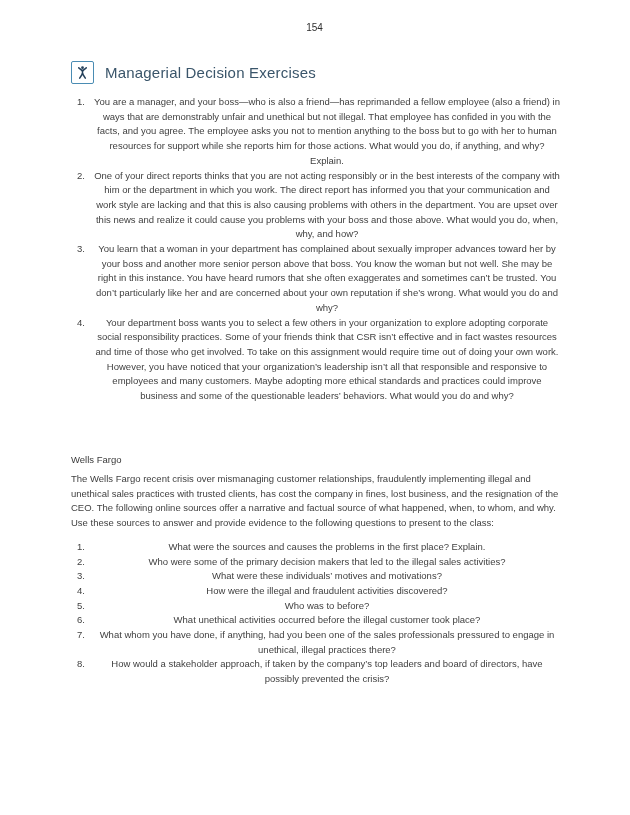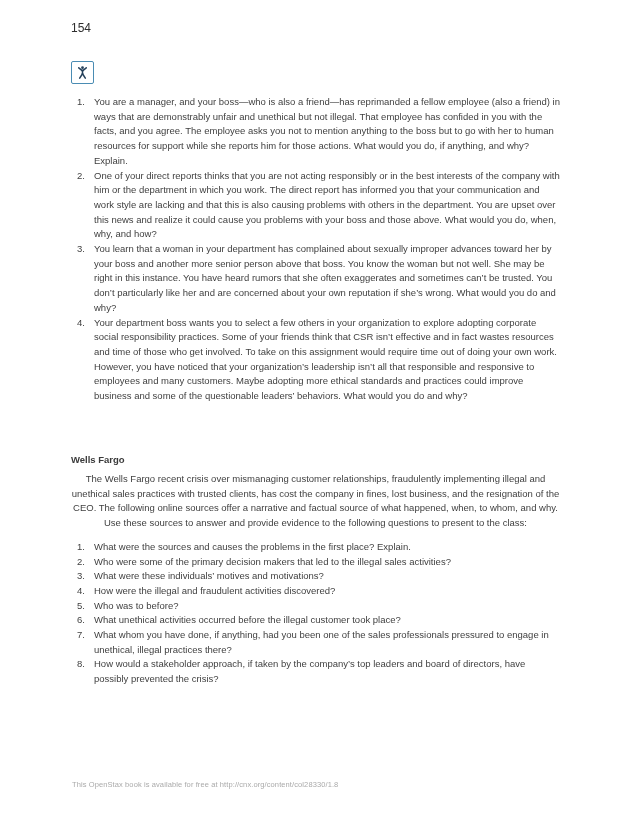--- a/index.html
+++ b/index.html
@@ -8,22 +8,22 @@
     background: #ffffff;
     font-family: "Liberation Sans", sans-serif;
     color: #3f3f3f;
     position: relative;
     overflow: hidden;
   }
   .page { position: absolute; inset: 0; background: #ffffff; }
 
   .running-header {
     position: absolute; top: 23px; left: 71px; right: 72px;
-    display: flex; justify-content: space-between;
-    font-size: 12px; color: #2e2e2e; line-height: 10px;
+    display: flex; justify-content: center;
+    font-size: 10px; color: #2e2e2e; line-height: 10px;
   }
 
   .section { position: absolute; left: 71px; right: 70px; }
   .section-1 { top: 61px; }
   .section-2 { top: 452px; }
 
   .section-header { display: flex; align-items: center; margin-bottom: 11px; }
   .icon-box {
     width: 21px; height: 21px; flex: 0 0 21px;
     border: 1.5px solid #4a8cb3; border-radius: 2px;
@@ -32,32 +32,32 @@
   }
   .section-title {
     font-size: 15px; font-weight: normal; margin: 0;
     color: #3a556a; letter-spacing: 0.2px;
   }
 
   ol.q-list {
     margin: 0; padding: 0; list-style: none; counter-reset: num;
     font-size: 9.5px; line-height: 14.7px; color: #3f3f3f;
   }
-  ol.q-list li { counter-increment: num; position: relative; padding-left: 23px; }
+  ol.q-list li { counter-increment: num; position: relative; padding-left: 23px; text-align: center; }
   ol.q-list li::before {
     content: counter(num) ".";
     position: absolute; left: 6px; top: 0;
   }
 
   .case-subtitle {
-    font-size: 9.5px; font-weight: bold; color: #3a3a3a;
+    font-size: 9.5px; font-weight: normal; color: #3a3a3a;
     margin: 2px 0 6px 0; line-height: 12px;
   }
   .case-intro {
-    margin: 0 0 9px 0; font-size: 9.5px; line-height: 14.7px; color: #3f3f3f; text-align: center;
+    margin: 0 0 9px 0; font-size: 9.5px; line-height: 14.7px; color: #3f3f3f;
   }
 
   .page-footer {
     position: absolute; left: 72px; bottom: 26px;
     font-size: 7.5px; color: #aaaaaa; letter-spacing: 0.1px;
   }
   svg { display: block; }
 </style>
 </head>
 <body>
@@ -73,20 +73,21 @@
       <span class="icon-box">
         <svg width="15" height="15" viewBox="0 0 24 24" fill="none" stroke="#24405a" stroke-width="2.4" stroke-linecap="round">
           <circle cx="12" cy="4.2" r="2.2" fill="#24405a" stroke="none"></circle>
           <path d="M12 8.5 L12 14"></path>
           <path d="M12 9.5 L6 4.5"></path>
           <path d="M12 9.5 L18 4.5"></path>
           <path d="M12 14 L7.5 21"></path>
           <path d="M12 14 L16.5 21"></path>
         </svg>
       </span>
+      <h2 class="section-title">Managerial Decision Exercises</h2>
     </div>
     <ol class="q-list">
       <li>You are a manager, and your boss—who is also a friend—has reprimanded a fellow employee (also a friend) in ways that are demonstrably unfair and unethical but not illegal. That employee has confided in you with the facts, and you agree. The employee asks you not to mention anything to the boss but to go with her to human resources for support while she reports him for those actions. What would you do, if anything, and why? Explain.</li>
       <li>One of your direct reports thinks that you are not acting responsibly or in the best interests of the company with him or the department in which you work. The direct report has informed you that your communication and work style are lacking and that this is also causing problems with others in the department. You are upset over this news and realize it could cause you problems with your boss and those above. What would you do, when, why, and how?</li>
       <li>You learn that a woman in your department has complained about sexually improper advances toward her by your boss and another more senior person above that boss. You know the woman but not well. She may be right in this instance. You have heard rumors that she often exaggerates and sometimes can’t be trusted. You don’t particularly like her and are concerned about your own reputation if she’s wrong. What would you do and why?</li>
       <li>Your department boss wants you to select a few others in your organization to explore adopting corporate social responsibility practices. Some of your friends think that CSR isn’t effective and in fact wastes resources and time of those who get involved. To take on this assignment would require time out of doing your own work. However, you have noticed that your organization’s leadership isn’t all that responsible and responsive to employees and many customers. Maybe adopting more ethical standards and practices could improve business and some of the questionable leaders’ behaviors. What would you do and why?</li>
     </ol>
   </div>
 
   <div class="section section-2">
@@ -97,15 +98,14 @@
       <li>Who were some of the primary decision makers that led to the illegal sales activities?</li>
       <li>What were these individuals’ motives and motivations?</li>
       <li>How were the illegal and fraudulent activities discovered?</li>
       <li>Who was to before?</li>
       <li>What unethical activities occurred before the illegal customer took place?</li>
       <li>What whom you have done, if anything, had you been one of the sales professionals pressured to engage in unethical, illegal practices there?</li>
       <li>How would a stakeholder approach, if taken by the company’s top leaders and board of directors, have possibly prevented the crisis?</li>
     </ol>
   </div>
 
-  <div class="page-footer">This OpenStax book is available for free at http://cnx.org/content/col28330/1.8</div>
 
 </div>
 
 </body></html>

